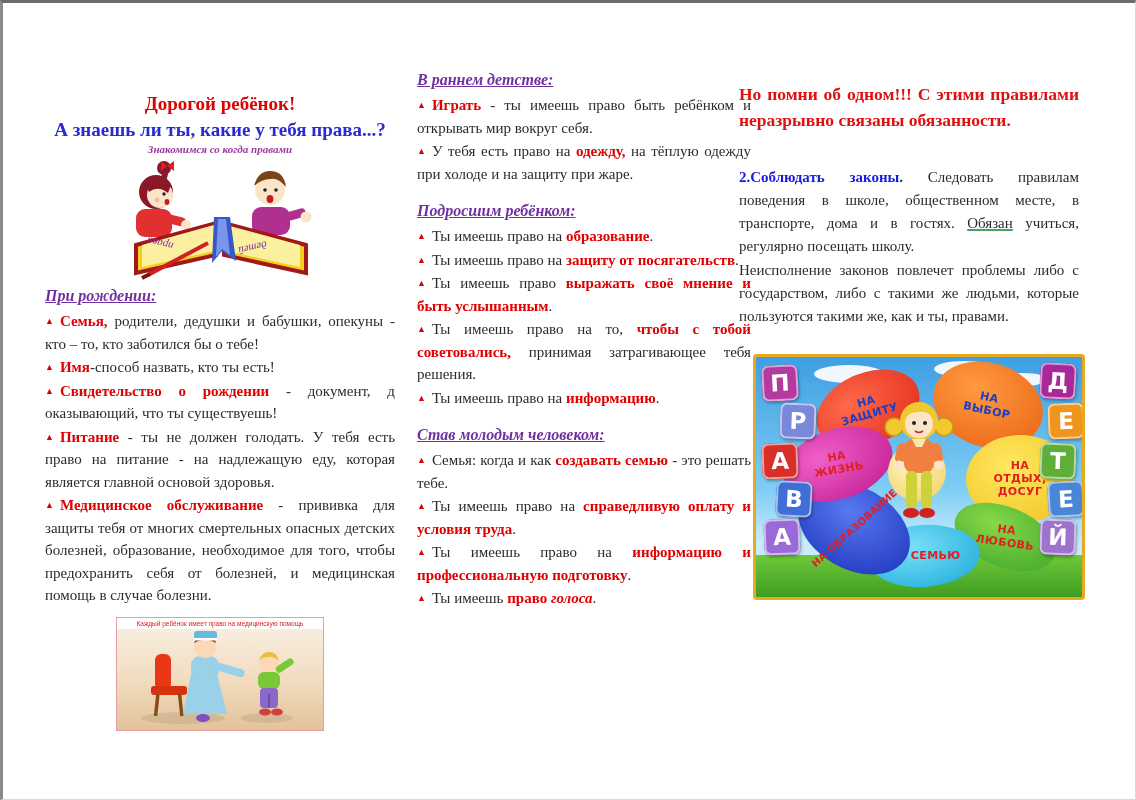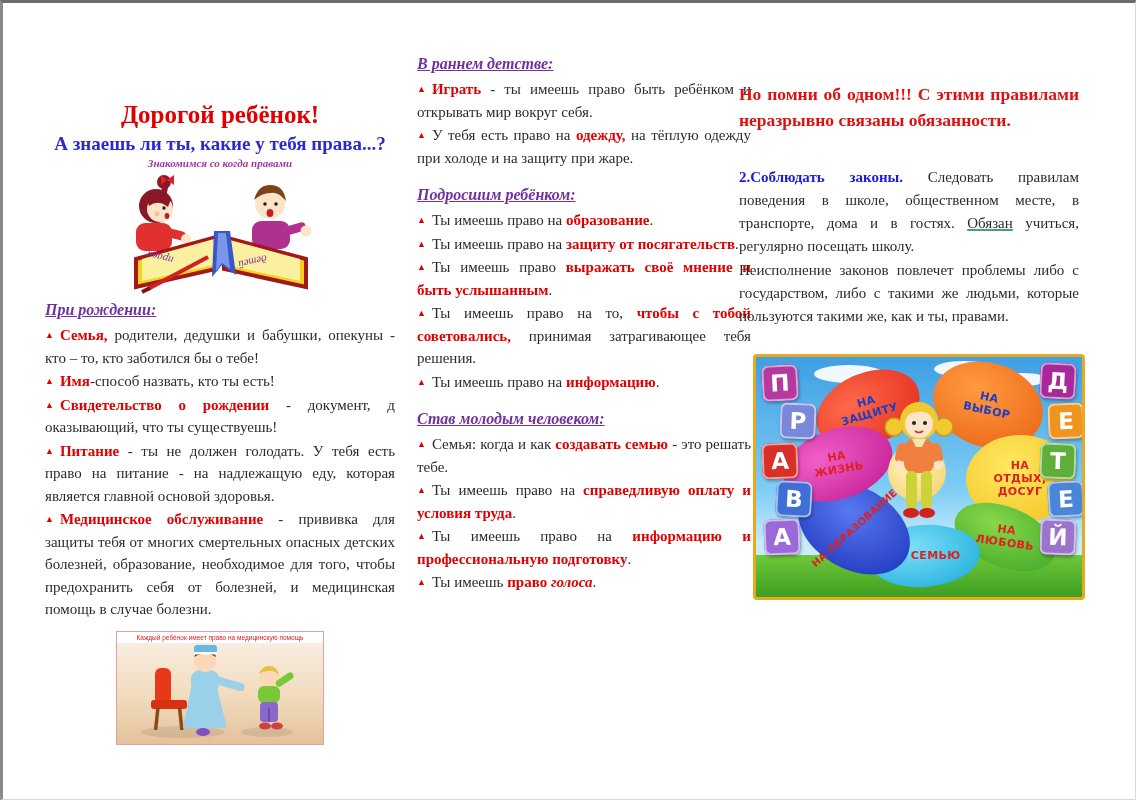--- a/index.html
+++ b/index.html
@@ -5,25 +5,25 @@
   html,body{margin:0;padding:0;background:#e9e9e9;}
   .page{
     position:relative;width:1136px;height:800px;background:#fff;
     box-sizing:border-box;border-top:3px solid #6b6b6b;border-left:3px solid #8a8a8a;
     border-right:1px solid #d9d9d9;border-bottom:1px solid #d9d9d9;
     font-family:"Liberation Serif","DejaVu Serif",serif;color:#2b2b2b;overflow:hidden;
   }
   
   .col{position:absolute;}
   .col-left  {left:42px;  top:86px;  width:350px;}
-  .col-mid   {left:414px; top:52px;  width:334px;}
+  .col-mid   {left:414px; top:68px;  width:334px;}
   .col-right {left:736px; top:78px;  width:340px;}
 
   
-  .title1{color:#e00000;font-weight:700;font-size:25px;text-align:center;margin:12px 0 4px 0;}
+  .title1{color:#e00000;font-weight:700;font-size:19px;text-align:center;margin:4px 0 4px 0;}
   .title2{color:#2a2ad0;font-weight:700;font-size:19px;text-align:center;margin:0 0 2px 0;}
   .subtitle{color:#9a3aa0;font-style:italic;font-weight:700;font-size:11px;text-align:center;margin:0 0 2px 0;}
   .sec-head{color:#7030a0;font-weight:700;font-style:italic;text-decoration:underline;
             font-size:16px;margin:0 0 5px 0;}
   .bullet{text-align:justify;font-size:15px;line-height:1.5;margin:1px 0;}
   .marker{color:#e00000;font-size:9px;display:inline-block;transform:translateY(-2px);margin-right:6px;}
   .seg-k{color:#2b2b2b;}
   .seg-r{color:#e00000;font-weight:700;}
   .seg-ri{color:#e00000;font-weight:700;font-style:italic;}
   .seg-u{color:#2b2b2b;text-decoration:underline;text-decoration-color:#4aa06a;text-decoration-thickness:2px;}

